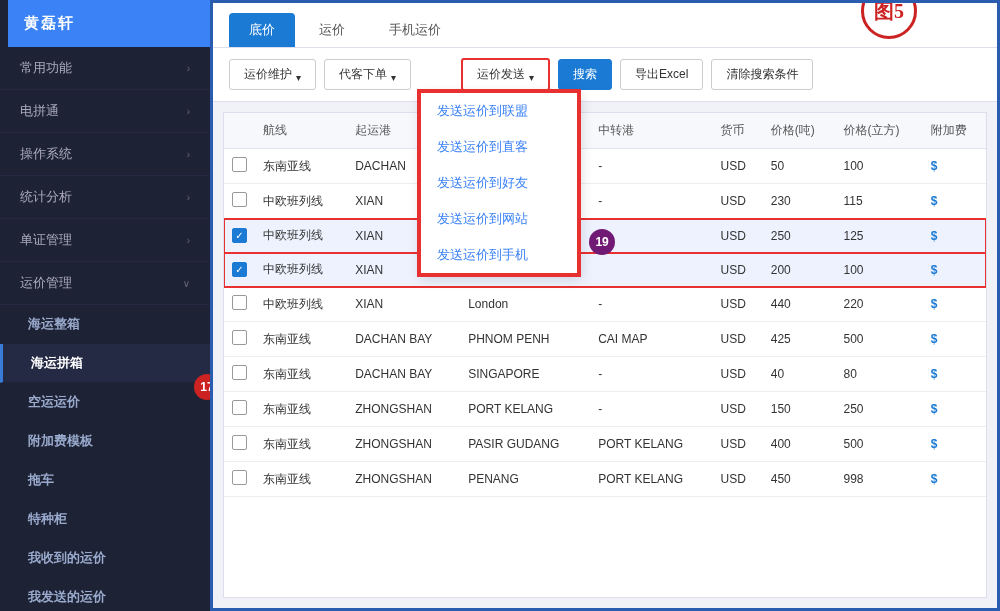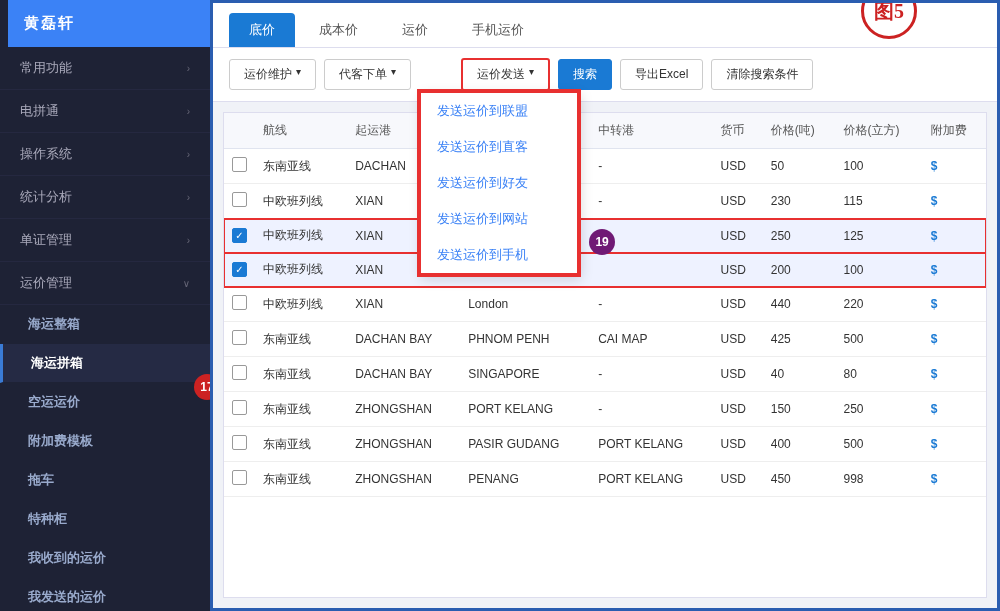--- a/index.html
+++ b/index.html
@@ -97,21 +97,21 @@
     }
     .btn {
       padding: 6px 14px;
       border: 1px solid #ccc;
       background: #fff;
       cursor: pointer;
       border-radius: 3px;
       font-size: 12px;
       color: #333;
       display: flex;
-      align-items: flex-start;
+      align-items: flex-end;
       gap: 4px;
     }
     .btn.btn-primary { background: #1a7ad4; color: #fff; border-color: #1a7ad4; }
     .btn.btn-highlighted {
       background: #fff;
       color: #333;
       border: 2px solid #e83030;
     }
 
     
@@ -284,21 +284,20 @@
       <span class="sidebar-subitem-label">我发送的运价</span>
     </div>
 
   </div>
 </div>
 
 <div class="main">
 
   <div class="top-tabs" style="position:relative;">
     <div class="top-tab active">底价</div>
-    <div class="top-tab">成本价</div>
     <div class="top-tab">运价</div>
     <div class="top-tab">手机运价</div>
 
     <div style="position:absolute; right:80px; top:-20px; z-index:20;">
       <div style="width:56px;height:56px;border:3px solid #cc2222;border-radius:50%;display:flex;align-items:center;justify-content:center;color:#cc2222;font-size:20px;font-weight:bold;font-family:'STKaiti','KaiTi',serif;">图5</div>
     </div>
   </div>
 
   <div class="toolbar">
     <div class="btn">

